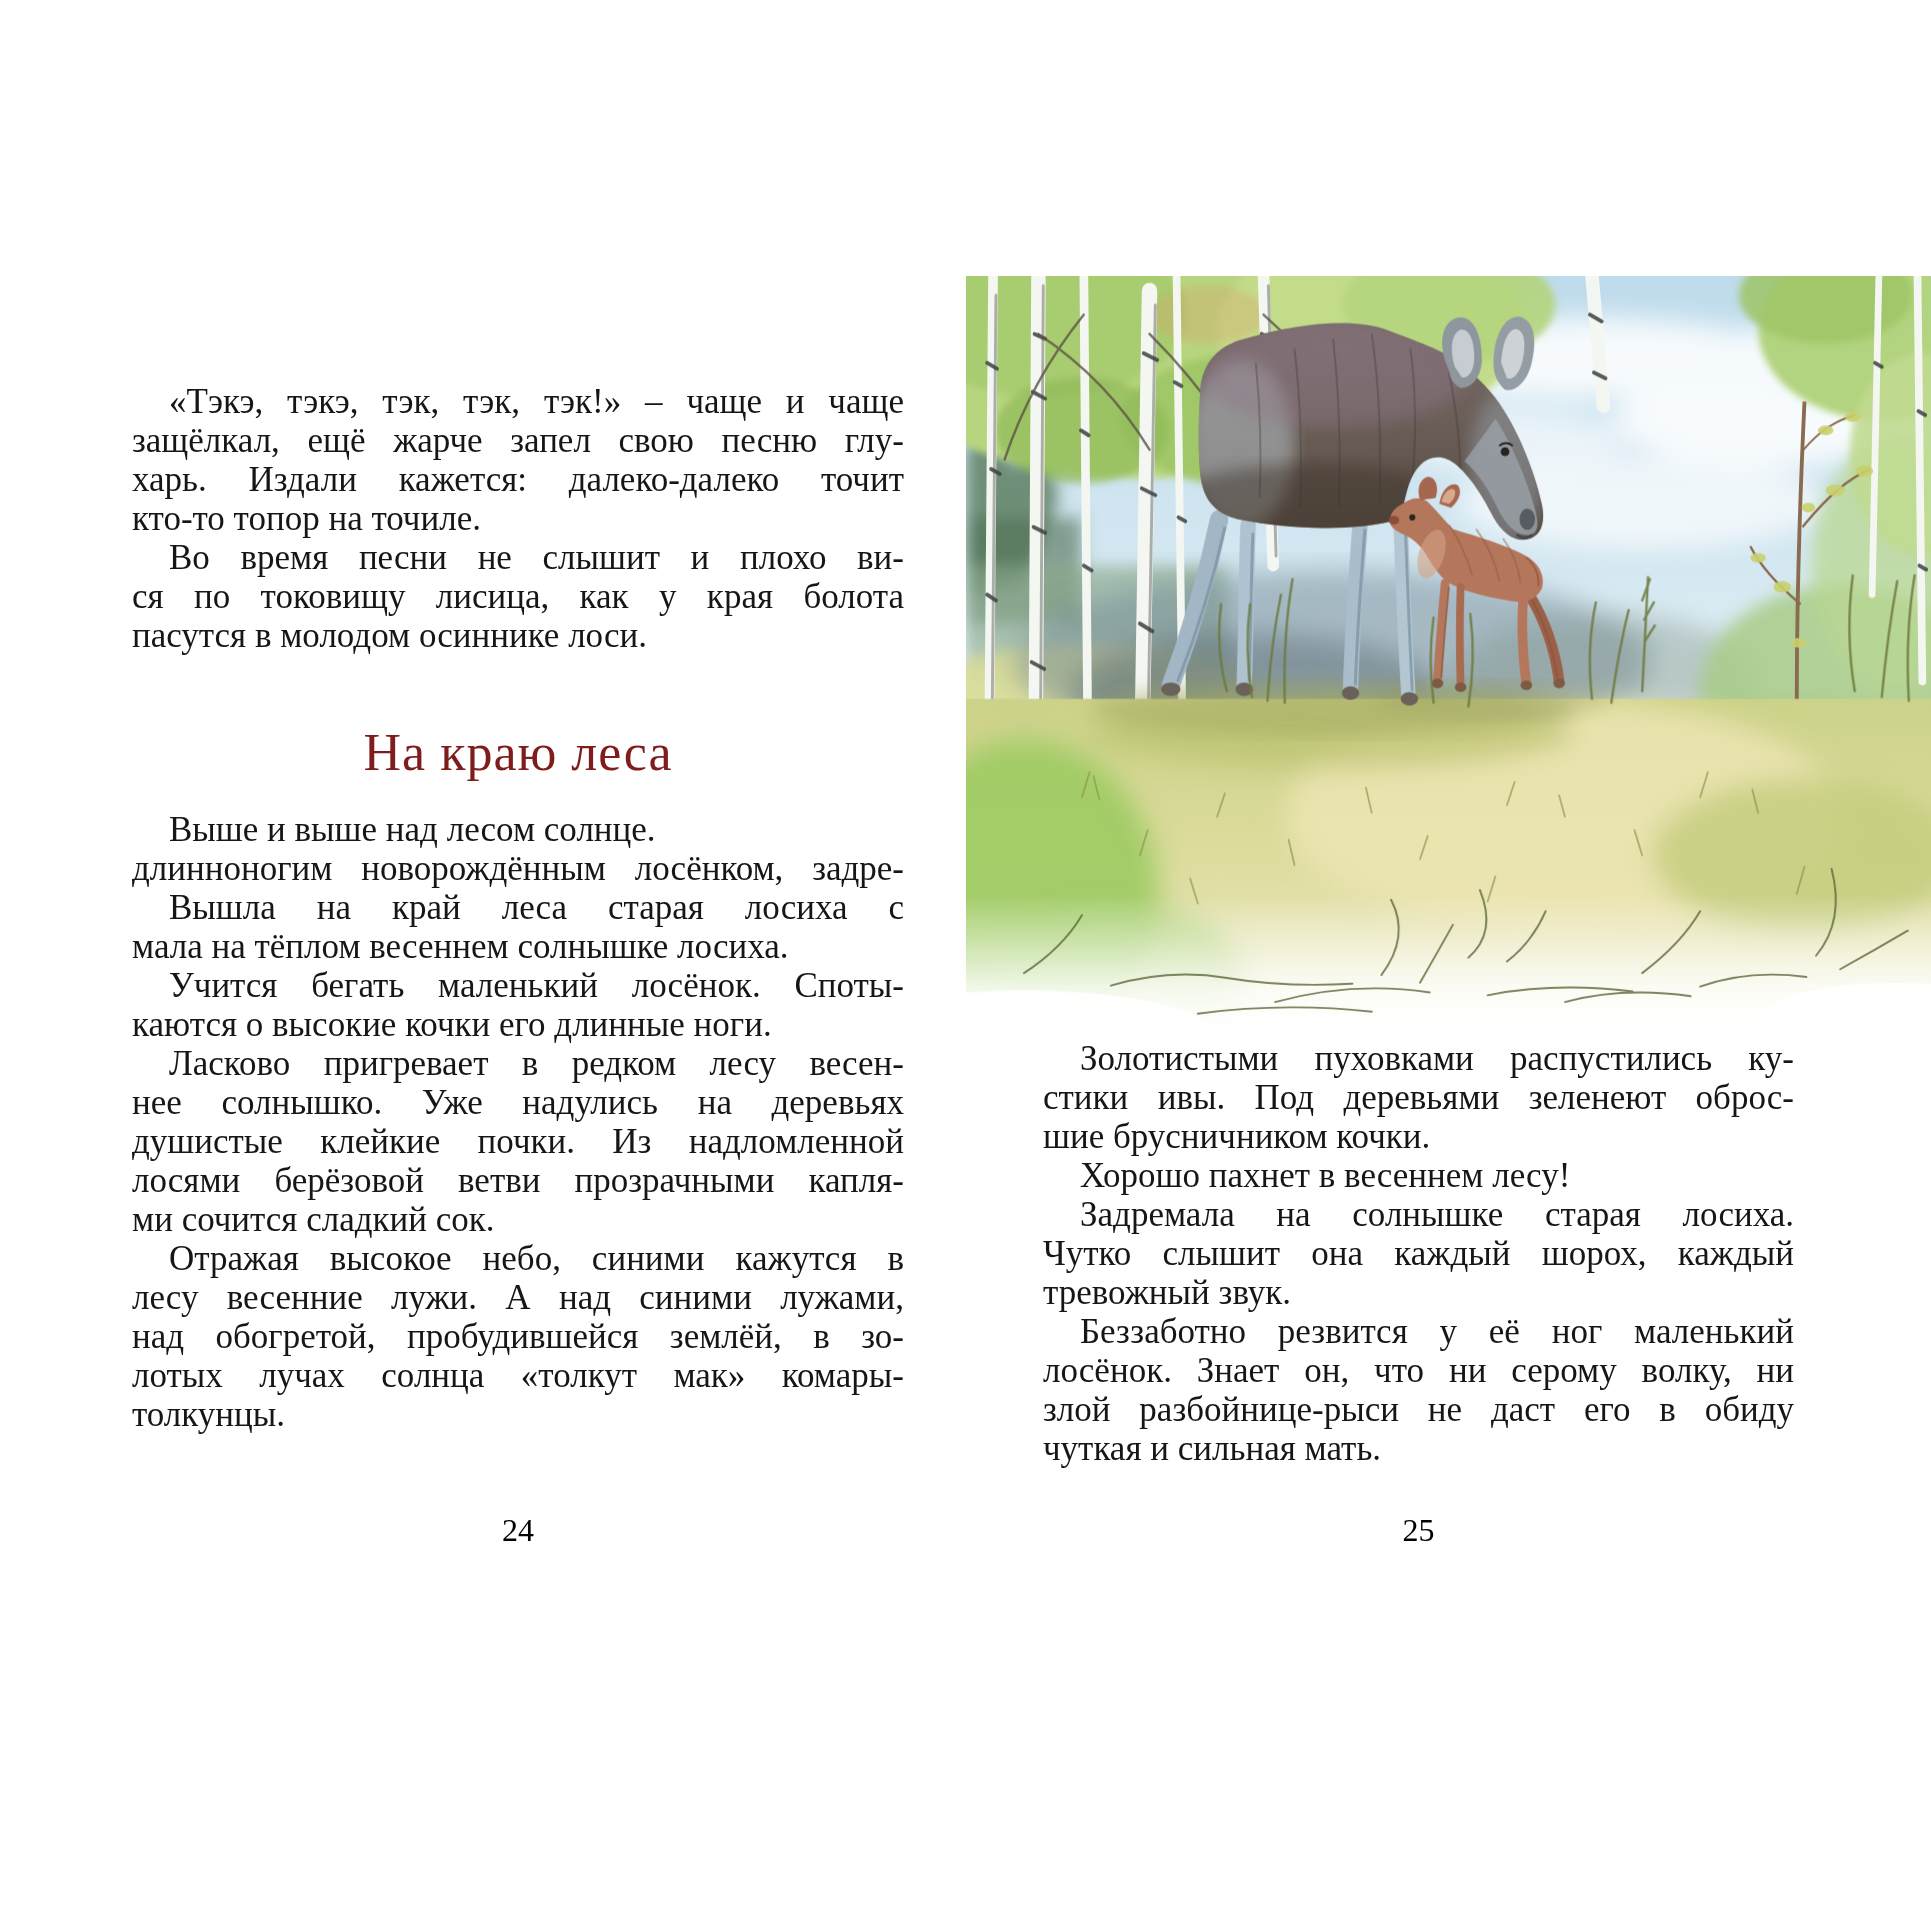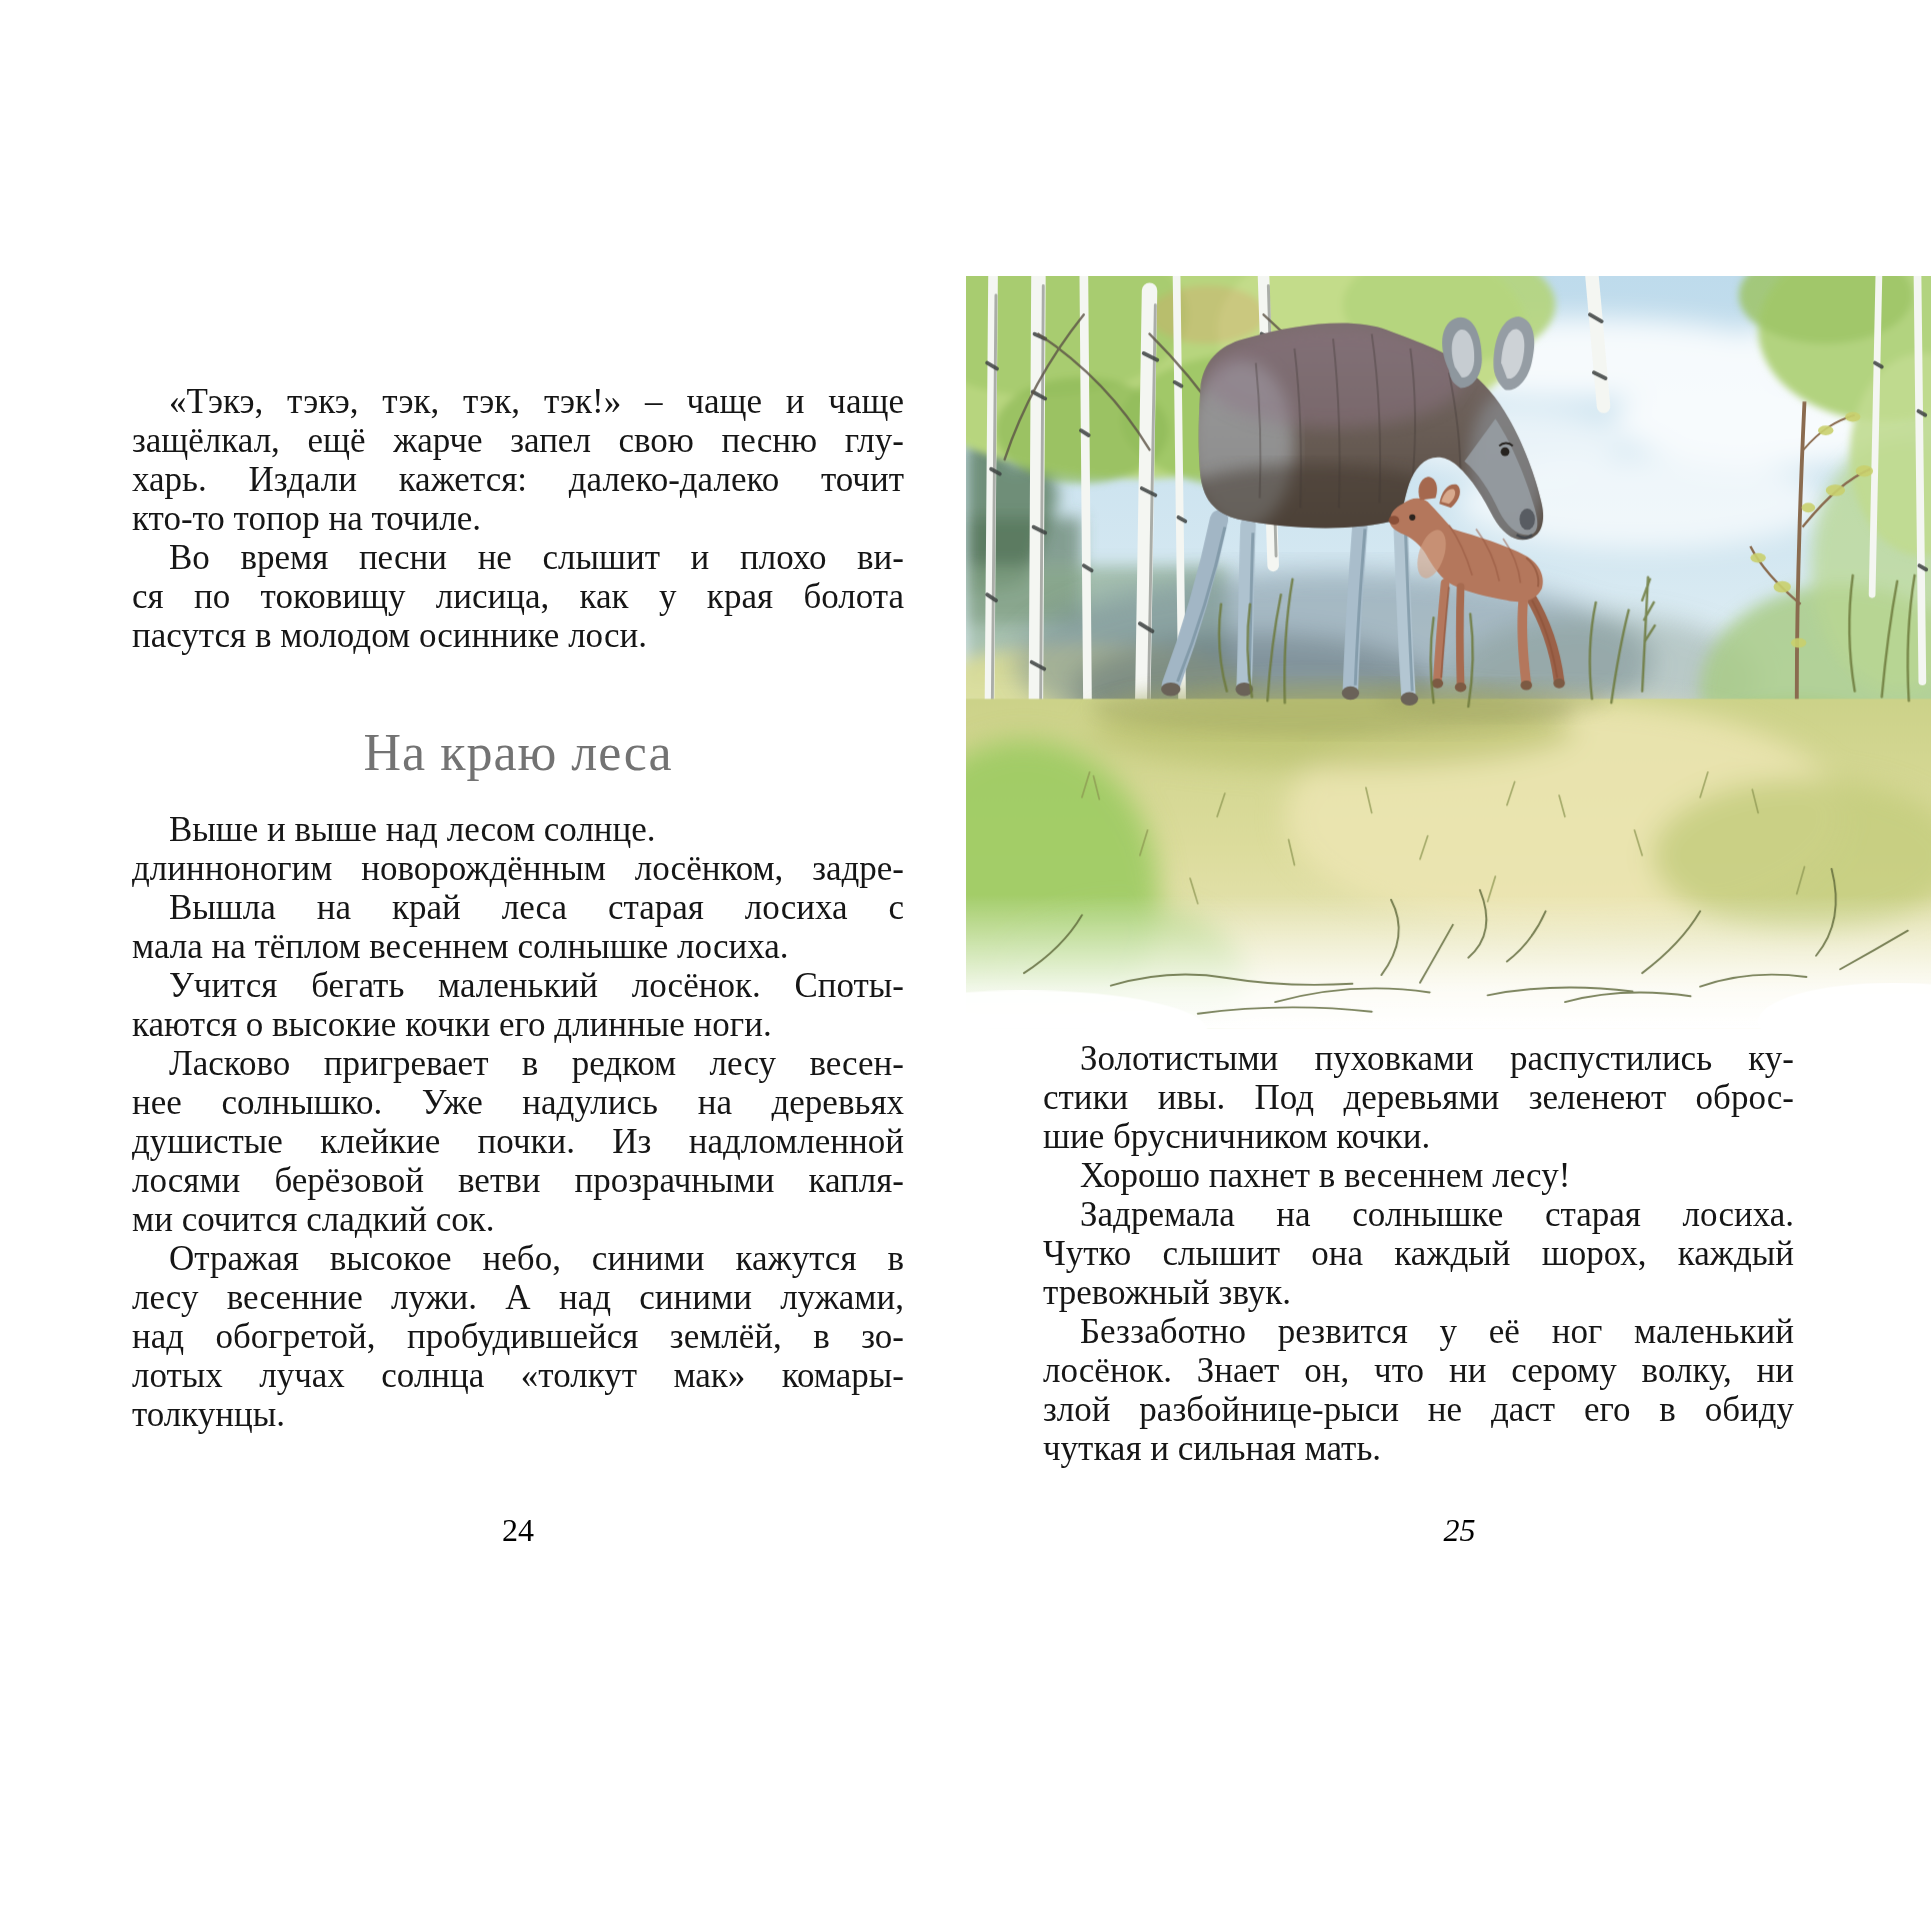--- a/index.html
+++ b/index.html
@@ -16,38 +16,38 @@
     text-align:justify;text-align-last:justify;
   }
   .line.indent{text-indent:37px;}
   .line.last{text-align-last:left;}
   .section-heading{
     margin:70px 0 29px 0;font-size:52px;line-height:56px;
     text-align:center;font-weight:normal;letter-spacing:1px;
   }
   .page-number{position:absolute;top:1512px;font-size:32px;text-align:center;color:#000000;}
   #pn-left{left:132px;width:772px;}
-  #pn-right{left:1084px;width:751px;font-style:italic;}
+  #pn-right{left:1043px;width:751px;}
   .illustration{position:absolute;left:966px;top:276px;width:966px;height:753px;}
   .illustration svg{display:block;width:100%;height:100%;}
 </style>
 </head>
 <body>
 
 <div class="spread" style="color: rgb(22, 22, 22);">
 
   <div class="text-col" id="left-text">
       <div class="line indent">«Тэкэ, тэкэ, тэк, тэк, тэк!» – чаще и чаще</div>
       <div class="line">защёлкал, ещё жарче запел свою песню глу-</div>
       <div class="line">харь. Издали кажется: далеко-далеко точит</div>
       <div class="line last">кто-то топор на точиле.</div>
       <div class="line indent">Во время песни не слышит и плохо ви-</div>
       <div class="line">ся по токовищу лисица, как у края болота</div>
       <div class="line last">пасутся в молодом осиннике лоси.</div>
-      <div class="section-heading" style="color: #737373;">На краю леса</div>
+      <div class="section-heading" style="color: #7f1d1d;">На краю леса</div>
       <div class="line indent last">Выше и выше над лесом солнце.</div>
       <div class="line">длинноногим новорождённым лосёнком, задре-</div>
       <div class="line indent">Вышла на край леса старая лосиха с</div>
       <div class="line last">мала на тёплом весеннем солнышке лосиха.</div>
       <div class="line indent">Учится бегать маленький лосёнок. Споты-</div>
       <div class="line last">каются о высокие кочки его длинные ноги.</div>
       <div class="line indent">Ласково пригревает в редком лесу весен-</div>
       <div class="line">нее солнышко. Уже надулись на деревьях</div>
       <div class="line">душистые клейкие почки. Из надломленной</div>
       <div class="line">лосями берёзовой ветви прозрачными капля-</div>

